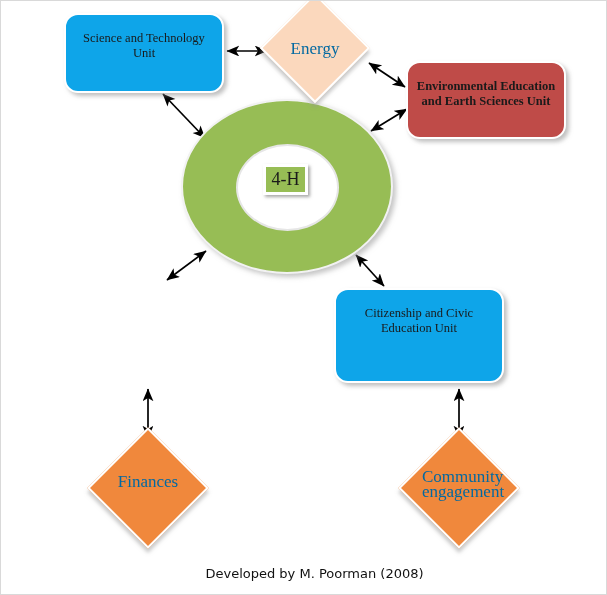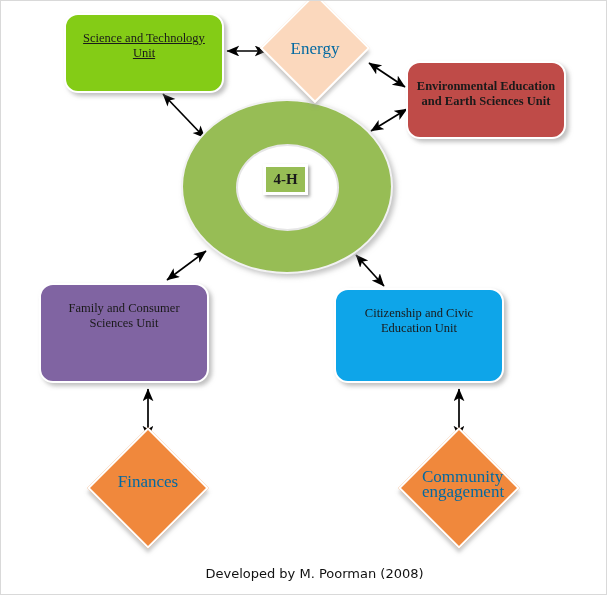--- a/index.html
+++ b/index.html
@@ -36,21 +36,21 @@
     border: 2px solid #ffffff;
     box-shadow: 3px 3px 4px rgba(140,140,140,0.55);
     padding-top: 16px;
   }
   .unit-box .label {
     font-size: 12.5px;
     line-height: 15px;
     width: 92%;
   }
 
-  .box-science      { background: #84cc16; text-decoration: underline; }
+  .box-science      { background: #0ea5e9; }
   .box-environment  { background: #bf4b48; }
   .box-family       { background: #8064a2; }
   .box-citizenship  { background: #0ea5e9; }
 
   
   .diamond-wrap {
     position: absolute;
   }
   .diamond-shape {
     position: absolute;
@@ -92,22 +92,22 @@
   }
   #core-chip {
     position: absolute;
     background: #97bd55;
     border: 3px solid #ffffff;
     box-shadow: 2px 2px 3px rgba(130,130,130,0.7);
     box-sizing: border-box;
     display: flex;
     align-items: center;
     justify-content: center;
-    font-size: 15px;
-    font-weight: bold;
+    font-size: 18px;
+    font-weight: normal;
     color: #1a1a1a;
   }
 
   
   #arrow-layer {
     position: absolute;
     left: 0; top: 0;
     width: 607px;
     height: 595px;
     pointer-events: none;
@@ -167,23 +167,20 @@
   </div>
 
   <div class="node unit-box box-science" style="left:63px; top:12px; width:160px; height:80px;">
     <span class="label">Science and Technology Unit</span>
   </div>
 
   <div class="node unit-box box-environment" style="left:405px; top:60px; width:160px; height:78px;font-weight:bold;">
     <span class="label">Environmental Education and Earth Sciences Unit</span>
   </div>
 
-  <div class="node unit-box box-family" style="left:38px; top:282px; width:170px; height:100px;">
-    <span class="label">Family and Consumer Sciences Unit</span>
-  </div>
 
   <div class="node unit-box box-citizenship" style="left:333px; top:287px; width:170px; height:95px;">
     <span class="label">Citizenship and Civic Education Unit</span>
   </div>
 
   <div class="diamond-wrap" style="left:275px; top:8px; width:78px; height:78px;">
     <div class="diamond-shape diamond-energy"></div>
     <div class="diamond-label" style="top:32px;">Energy</div>
   </div>
 

